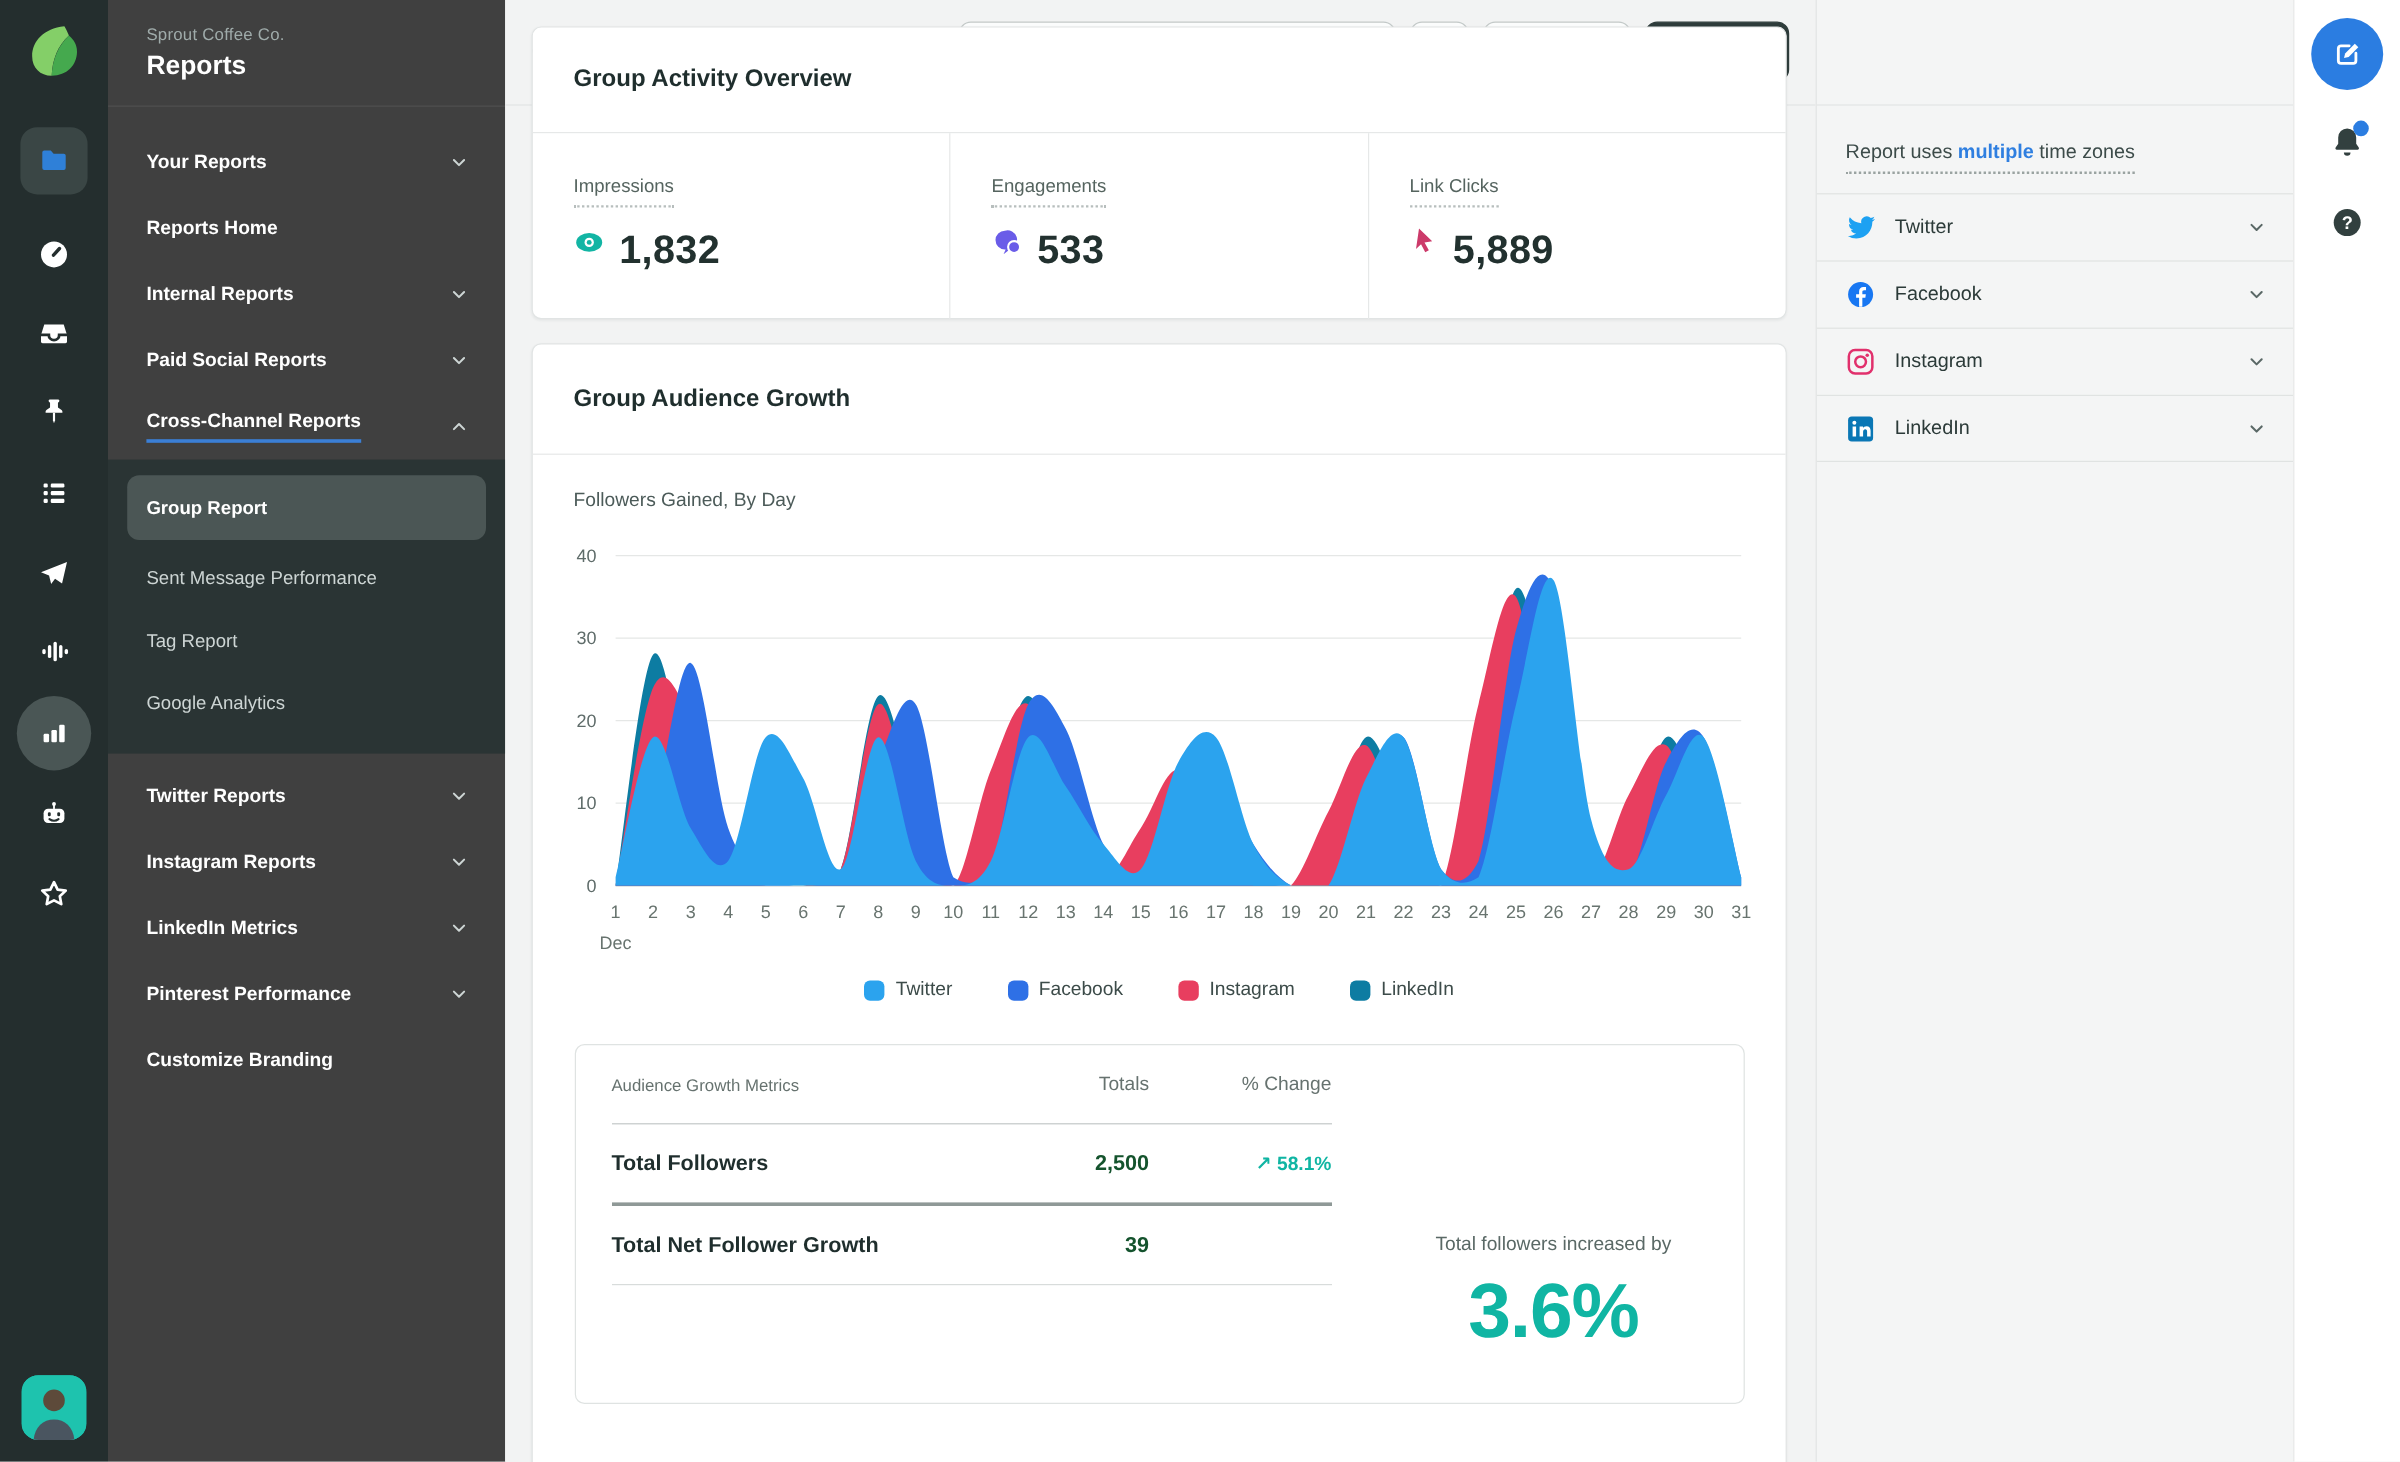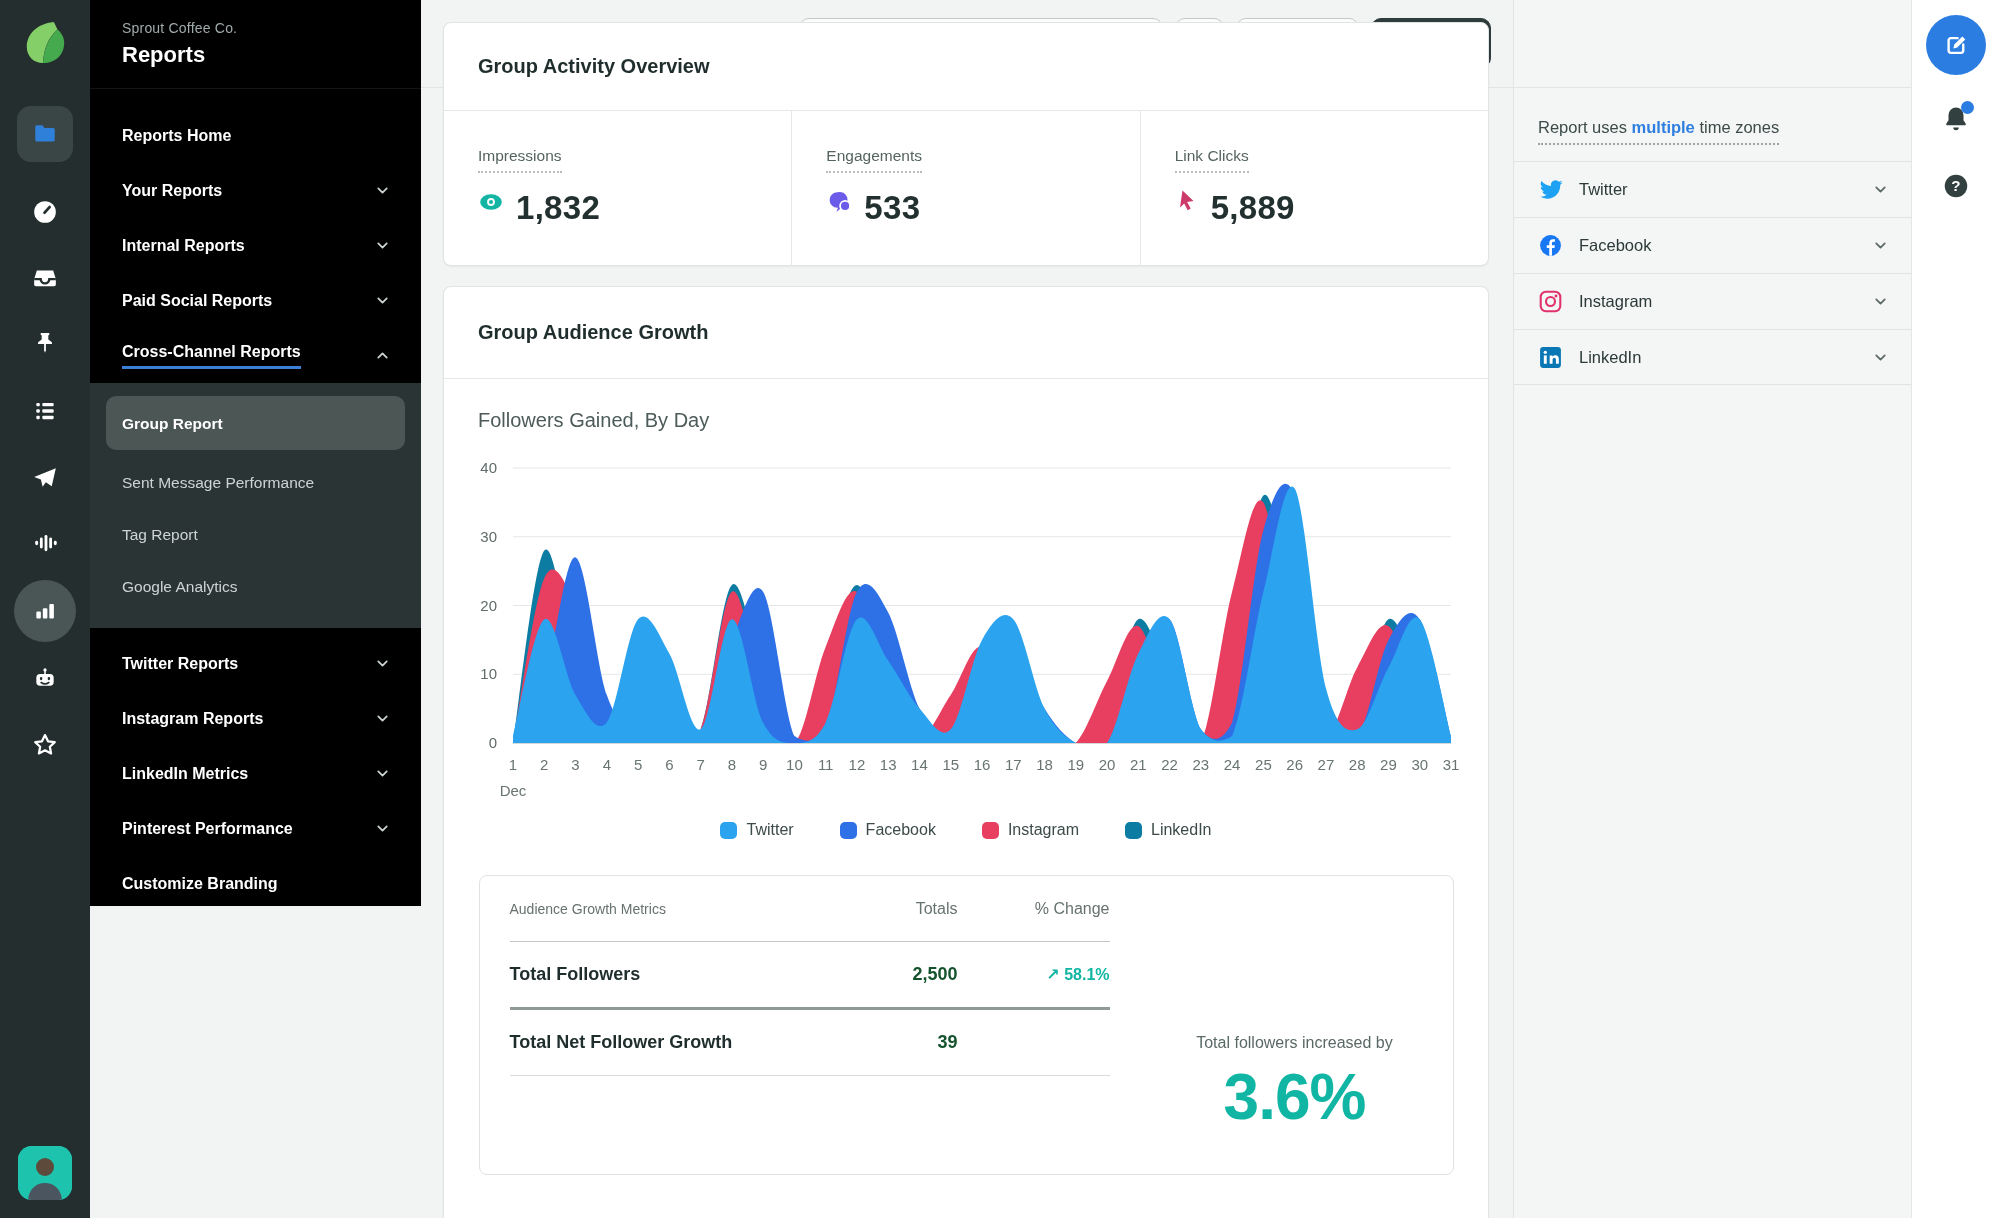--- a/index.html
+++ b/index.html
@@ -7,21 +7,21 @@
               font-family:"Liberation Sans","DejaVu Sans",sans-serif; }
 
   
   .rail { position:absolute; left:0; top:0; width:90px; height:1218px; background:#242e2e; z-index:5; }
   .rail-ic { position:absolute; left:50%; transform:translate(-50%,-50%); display:flex; align-items:center; justify-content:center; }
   .rail-tile { width:56px; height:56px; background:#3a4645; border-radius:14px; }
   .rail-circle { width:62px; height:62px; background:#4a5655; border-radius:50%; }
   .avatar { width:54px; height:54px; border-radius:14px; background:#1ec3ae; overflow:hidden; }
 
   
-  .sidebar { position:absolute; left:90px; top:0; width:331px; height:906px; background:#000000; color:#fff; }
+  .sidebar { position:absolute; left:90px; top:0; width:331px; height:1218px; background:#404040; color:#fff; }
   .sb-head { height:89px; padding:20px 0 0 32px; border-bottom:1px solid rgba(255,255,255,.08); }
   .sb-company { font-size:14px; color:#9fabaa; letter-spacing:.2px; }
   .sb-title { font-size:22px; font-weight:700; margin-top:6px; }
   .nav-row { height:55px; display:flex; align-items:center; justify-content:space-between;
              padding:0 30px 0 32px; font-size:16px; font-weight:700; color:#fff; cursor:pointer; }
   .nav-row .chev { flex:0 0 auto; }
   #nav-top { padding-top:19px; }
   .nav-row.active .nav-label { border-bottom:3px solid #3b7fd6; padding-bottom:5px; }
   .subpanel { background:#2a3434; padding:13px 0 16px; }
   .sub-row { min-height:52px; display:flex; align-items:center; padding:6px 30px 6px 32px;
@@ -50,21 +50,21 @@
   #card-overview .card-head { height:88px; }
   .metrics { display:flex; height:155px; }
   .metric { flex:1; padding:36px 0 0 34px; }
   .metric + .metric { border-left:1px solid #e6e8e8; }
   .metric-label { display:inline-block; font-size:15.5px; color:#55645f; padding-bottom:6px;
                   border-bottom:2px dotted #b7bebd; }
   .metric-value { display:flex; gap:12px; margin-top:16px; }
   .metric-value b { font-size:33px; color:#22312f; letter-spacing:.3px; }
 
   #card-growth { position:absolute; left:22px; top:286px; width:1046px; height:1040px; }
-  .chart-label { margin:30px 0 0 34px; font-size:20px; color:#4c5b59; }
+  .chart-label { margin:30px 0 0 34px; font-size:16px; color:#4c5b59; }
   #growth-chart { display:block; margin:18px auto 0; }
   .legend { display:flex; justify-content:center; gap:46px; margin-top:6px; }
   .legend-item { display:flex; align-items:center; gap:9px; font-size:16px; color:#3c4b49; }
   .legend-swatch { width:17px; height:17px; border-radius:5px; }
 
   .tablebox { position:relative; margin:36px auto 0; width:975px; height:300px;
               border:1.5px solid #dfe3e2; border-radius:8px; }
   .tgrid { position:absolute; left:30px; top:0; width:600px; }
   .trow { display:grid; grid-template-columns:1fr 140px 112px; align-items:center;gap:40px; }
   .trow-head { height:66px; border-bottom:1px solid #c2c8c7; font-size:14px; color:#66726f; }
@@ -185,27 +185,27 @@
   </div>
 </div>
 
 <nav class="sidebar">
   <div class="sb-head">
     <div class="sb-company">Sprout Coffee Co.</div>
     <div class="sb-title">Reports</div>
   </div>
   <div id="nav-top">
       <div class="nav-row">
+        <span class="nav-label">Your Reports</span>
+        <svg class="chev" width="17" height="17" viewBox="0 0 24 24" fill="none">
+          <path d="M6 9l6 6 6-6" stroke="#cdd5d4" stroke-width="2.4" stroke-linecap="round" stroke-linejoin="round"></path>
+        </svg>
+      </div>
+      <div class="nav-row">
         <span class="nav-label">Reports Home</span>
-      </div>
-      <div class="nav-row">
-        <span class="nav-label">Your Reports</span>
-        <svg class="chev" width="17" height="17" viewBox="0 0 24 24" fill="none">
-          <path d="M6 9l6 6 6-6" stroke="#cdd5d4" stroke-width="2.4" stroke-linecap="round" stroke-linejoin="round"></path>
-        </svg>
       </div>
       <div class="nav-row">
         <span class="nav-label">Internal Reports</span>
         <svg class="chev" width="17" height="17" viewBox="0 0 24 24" fill="none">
           <path d="M6 9l6 6 6-6" stroke="#cdd5d4" stroke-width="2.4" stroke-linecap="round" stroke-linejoin="round"></path>
         </svg>
       </div>
       <div class="nav-row">
         <span class="nav-label">Paid Social Reports</span>
         <svg class="chev" width="17" height="17" viewBox="0 0 24 24" fill="none">

